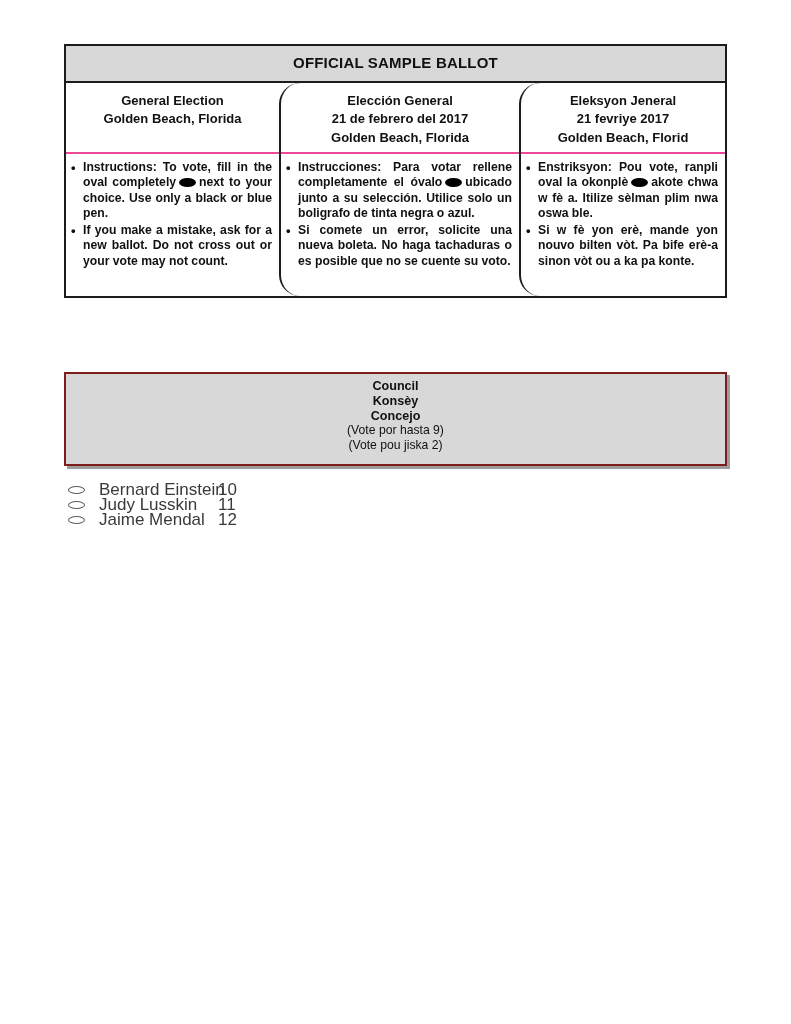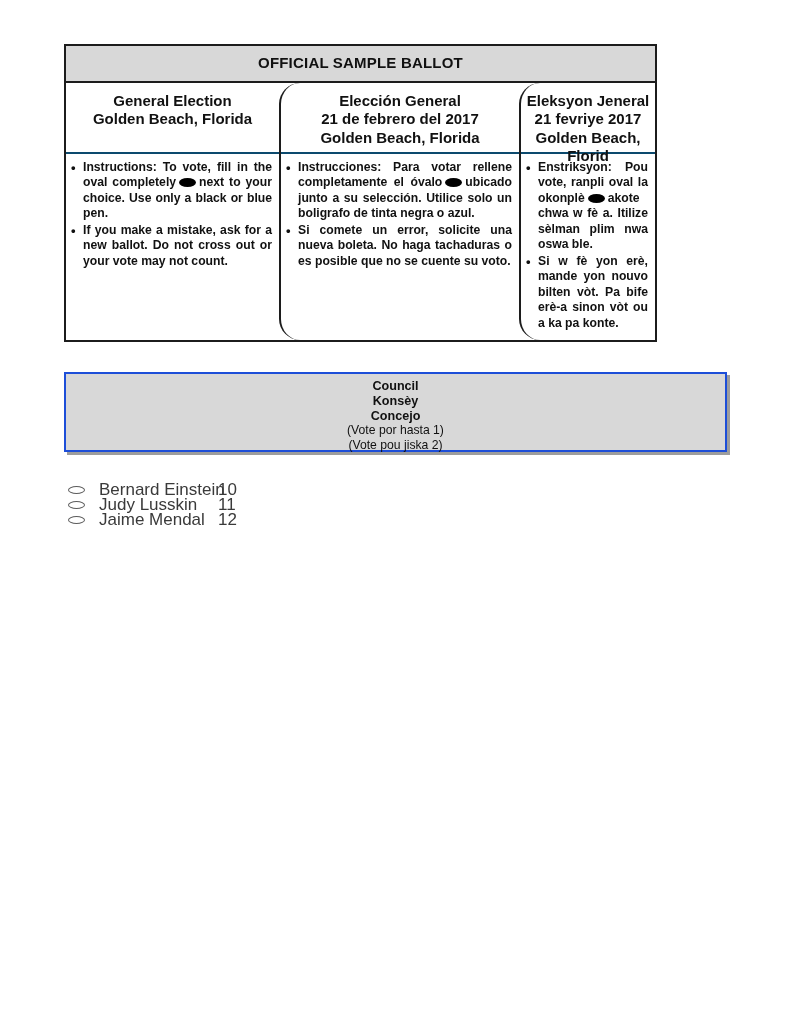--- a/index.html
+++ b/index.html
@@ -6,45 +6,45 @@
   html, body { background: #ffffff; }
   body {
     width: 791px; height: 1024px;
     position: relative;
     font-family: "Liberation Sans", sans-serif;
     color: #111;
   }
 
   
   .ballot-table {
-    position: absolute; left: 64px; top: 44px; width: 593px;
+    position: absolute; left: 64px; top: 44px; width: 663px;
     border: 2px solid #1c1c1c;
     background: #fff;
   }
   .ballot-header {
     background: #d8d8d8;
     border-bottom: 2px solid #1c1c1c;
     text-align: center;
     font-weight: bold;
     font-size: 15px;
     line-height: 19.5px;
     padding: 7px 0 8px 0;
     letter-spacing: 0.2px;
   }
   .cols { display: flex; align-items: stretch; }
   .col { flex: 0 0 213px; }
   .col.mid { flex: 0 0 240px; }
   .col.right { flex: 1 1 auto; }
   .col + .col { border-left: 2px solid #1c1c1c; border-radius: 21px; }
   .col-header {
     height: 71px;
-    border-bottom: 2px solid #0c4a6e;
+    border-bottom: 2px solid #ec4899;
     text-align: center;
     font-weight: bold;
-    font-size: 15px;
+    font-size: 13px;
     line-height: 18.5px;
     padding-top: 9px;
   }
   .col-instr {
     min-height: 142px;
     padding: 6px 7px 8px 5px;
     font-weight: bold;
     font-size: 12.2px;
     line-height: 15.5px;
   }
@@ -62,23 +62,23 @@
     display: inline-block;
     width: 17px; height: 9px;
     background: #000;
     border-radius: 50%;
     vertical-align: -1px;
     margin: 0 3px;
   }
 
   
   .contest-box {
-    position: absolute; left: 64px; top: 372px; width: 663px; height: 80px;
+    position: absolute; left: 64px; top: 372px; width: 663px; height: 94px;
     background: #d8d8d8;
-    border: 2px solid #1d4ed8;
+    border: 2px solid #7f1d1d;
     box-shadow: 3px 3px 0 #9d9d9d;
     text-align: center;
     padding-top: 5px;
   }
   .contest-title { font-weight: bold; font-size: 12.6px; line-height: 14.8px; }
   .contest-vote  { font-weight: normal; font-size: 12.2px; line-height: 14.6px; }
 
   
   .candidates {
     position: absolute; left: 68px; top: 483px;
@@ -163,21 +163,21 @@
       </div>
     </div>
 
   </div>
 </div>
 
 <div class="contest-box">
   <div class="contest-title">Council</div>
   <div class="contest-title">Konsèy</div>
   <div class="contest-title">Concejo</div>
-  <div class="contest-vote">(Vote por hasta 1)</div>
+  <div class="contest-vote">(Vote por hasta 9)</div>
   <div class="contest-vote">(Vote pou jiska 2)</div>
 </div>
 
 <div class="candidates">
   <div class="candidate-row">
     <span class="oval-empty"></span>
     <span class="cand-name">Bernard Einstein</span>
     <span class="cand-num">10</span>
   </div>
   <div class="candidate-row">

